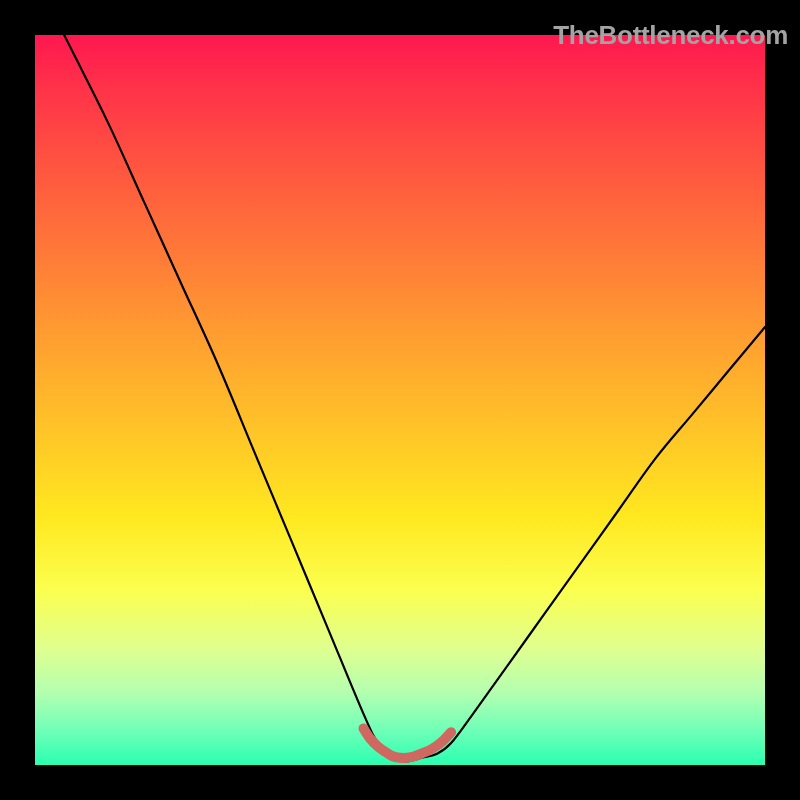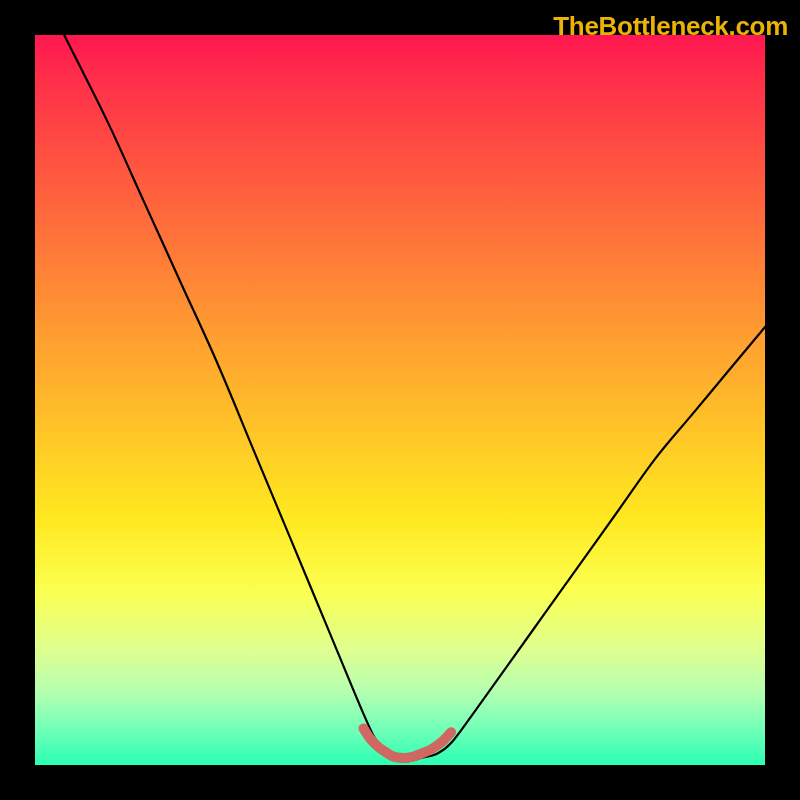--- a/index.html
+++ b/index.html
@@ -8,26 +8,26 @@
     background: #fff;
   }
   .chart-container {
     width: 800px;
     height: 800px;
     position: relative;
     background: #000;
   }
   .watermark {
     position: absolute;
-    top: 11px;
+    top: 20px;
     right: 12px;
     font-family: Arial, Helvetica, sans-serif;
     font-size: 26px;
     font-weight: 600;
-    color: #eab308;
+    color: #a3a3a3;
     letter-spacing: -0.3px;
     z-index: 10;
   }
   .plot-area {
     position: absolute;
     left: 35px;
     top: 35px;
     width: 730px;
     height: 730px;
     overflow: hidden;

